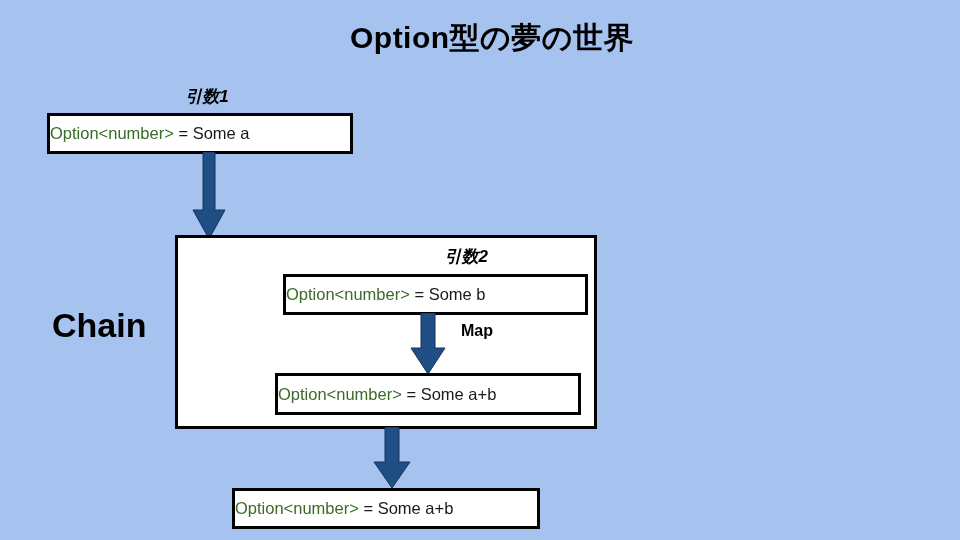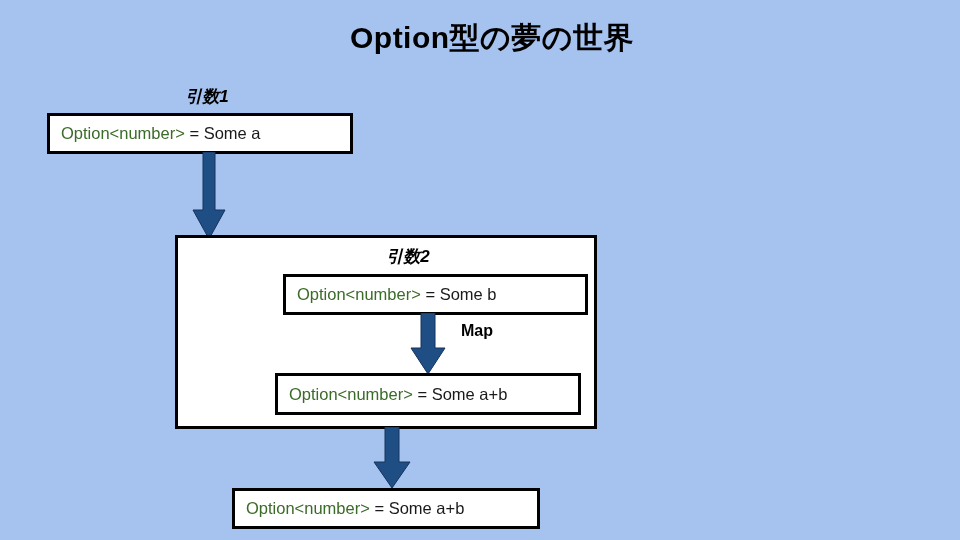--- a/index.html
+++ b/index.html
@@ -54,37 +54,37 @@
     color: #000000;
     white-space: nowrap;
     text-align: center;
   }
   #arg1-label {
     left: 147px;
     top: 85px;
     width: 120px;
   }
   #arg2-label {
-    left: 348px;
+    left: 368px;
     top: 245px;
     width: 120px;
+    text-align: right;
   }
 
   
   .type-box {
     position: absolute;
     background: #ffffff;
     border: 3px solid #000000;
     box-sizing: border-box;
     display: flex;
     align-items: center;
     white-space: nowrap;
   }
   .type-box .txt {
-    padding-left: 11px;
     font-size: 16.5px;
     line-height: 1;
   }
   .type-generic {
     color: #3b6b28;
   }
   .type-value {
     color: #1a1a1a;
   }
 
@@ -162,20 +162,21 @@
     white-space: nowrap;
   }
 </style>
 </head>
 <body>
 
 <div id="slide">
 
   <div id="slide-title">Option型の夢の世界</div>
 
+  <div id="chain-label">Chain</div>
 
   <div class="arg-label" id="arg1-label">引数1</div>
 
   <div class="type-box" id="box-arg1">
     <span class="txt">
       <span class="type-generic">Option&lt;number&gt;</span><span class="type-value"> = Some a</span>
     </span>
   </div>
 
   <div class="arrow" id="arrow-top">

